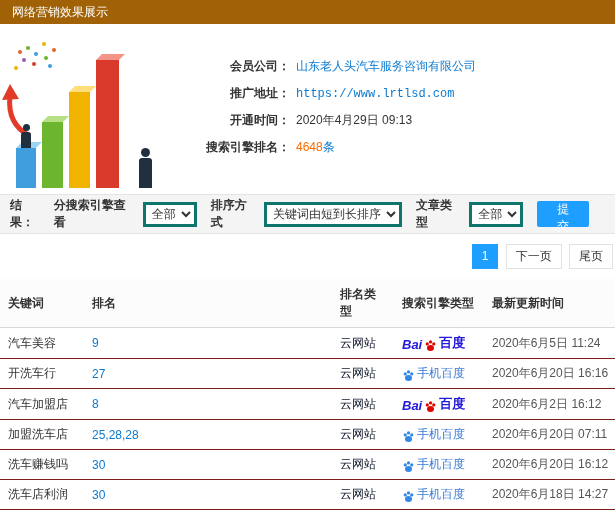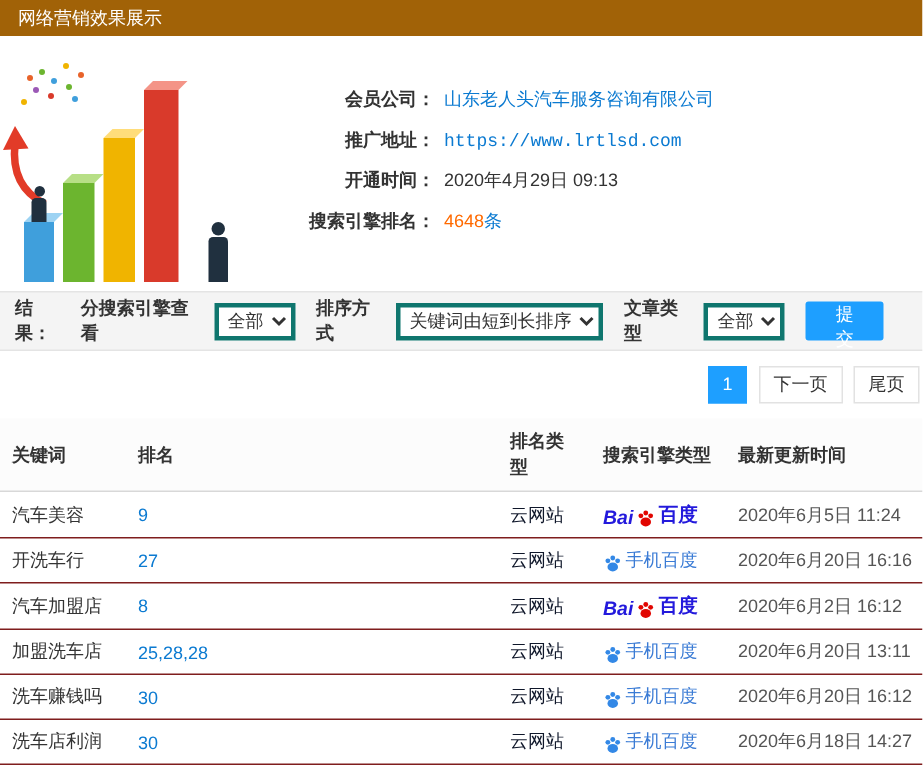--- a/index.html
+++ b/index.html
@@ -266,21 +266,21 @@
           <span class="eng-cell">
         <svg class="paw paw-blue" viewBox="0 0 24 24" fill="currentColor">
               <circle cx="6" cy="9" r="3"></circle>
               <circle cx="12" cy="5.5" r="3"></circle>
               <circle cx="18" cy="9" r="3"></circle>
               <ellipse cx="12" cy="16.5" rx="6.5" ry="5.5"></ellipse>
             </svg>
         <span class="mobile-label">手机百度</span>
       </span>
         </td>
-      <td class="time-val">2020年6月20日 13:11</td>
+      <td class="time-val">2020年6月20日 07:11</td>
     </tr>
 
     <tr>
       <td>洗车赚钱吗</td>
       <td class="rank-val">30</td>
       <td class="rank-type">云网站</td>
       <td>
           <span class="eng-cell">
         <svg class="paw paw-blue" viewBox="0 0 24 24" fill="currentColor">
               <circle cx="6" cy="9" r="3"></circle>

